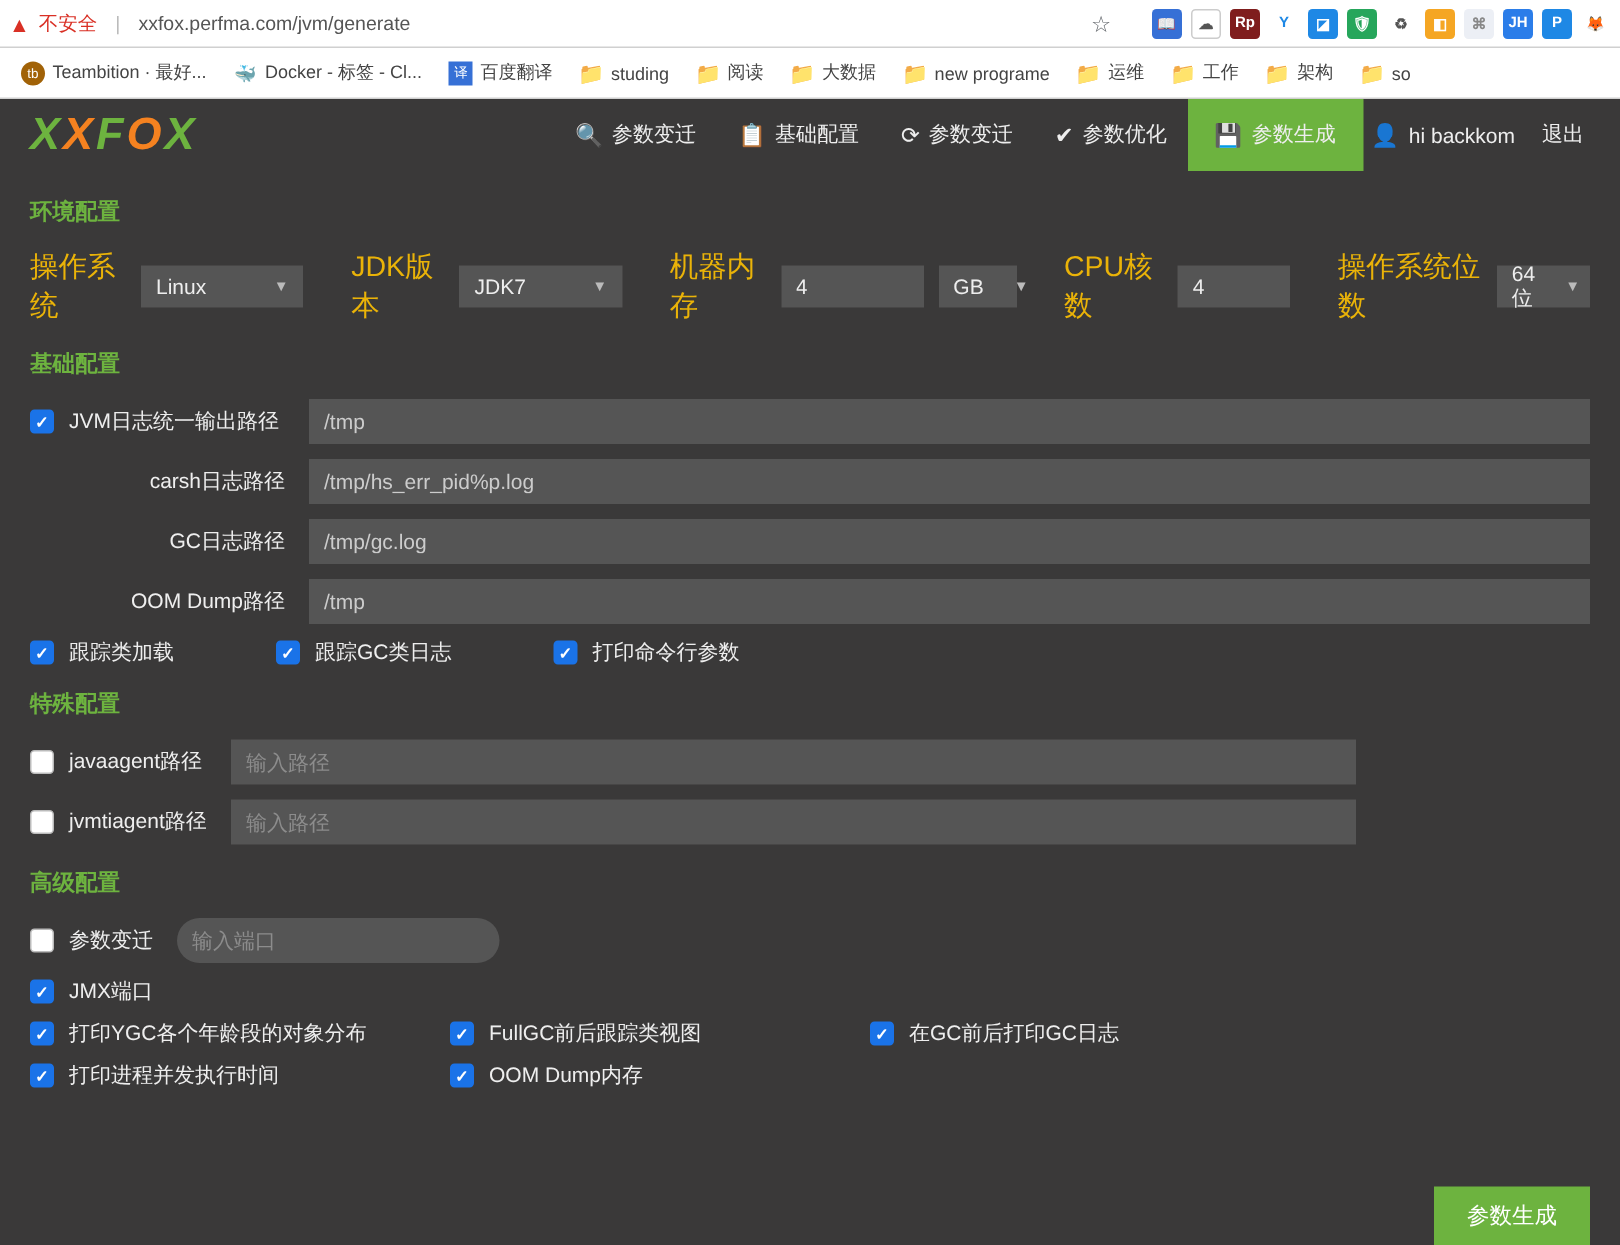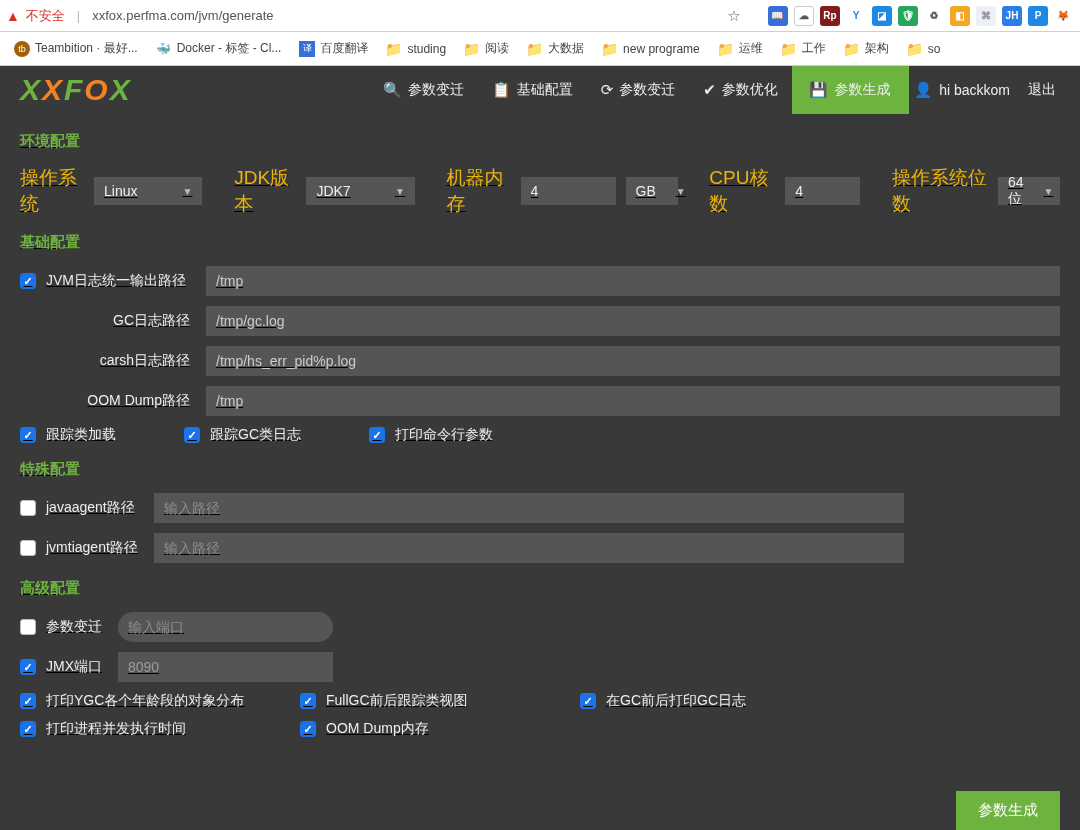--- a/index.html
+++ b/index.html
@@ -19,21 +19,21 @@
   .folder-ico { color:#888; font-size:14px; }
   
   .page { background:#3a3939; }
   .topnav { height:48px; background:#3a3939; display:flex; align-items:center; padding:0 20px; }
   .logo { font-size:30px; font-weight:900; font-style:italic; letter-spacing:2px; }
   .logo .g{ color:#6db33f;} .logo .o{ color:#f58220;}
   .nav-spacer{flex:1;}
   .nav-item { color:#eee; padding:0 14px; height:48px; display:flex; align-items:center; gap:6px; font-size:14px;}
   .nav-item.active { background:#6db33f; padding:0 18px;}
   .nav-ico { font-size:15px; }
-  .content { padding:18px 20px 0 20px;text-decoration:underline; }
+  .content { padding:18px 20px 0 20px; }
   .sect-title { color:#6db33f; font-size:15px; font-weight:600; margin:16px 0 14px 0;}
   .sect-title.first{margin-top:0;}
   .form-row { display:flex; align-items:center; gap:10px; color:#eee; margin-bottom:10px; font-size:14px;}
   .lbl { color:#eab308; font-size:19px; }
   .select { background:#555; color:#eee; height:28px; display:flex; align-items:center; justify-content:space-between; padding:0 10px; gap:20px; min-width:100px;}
   .select .caret{ color:#bbb; font-size:10px;}
   .txt { background:#555; color:#eee; height:28px; border:none; padding:0 10px; outline:none; font-size:14px;}
   .txt::placeholder{color:#8c8c8c;}
   .label-col { width:170px; text-align:right; color:#eee; font-size:14px; padding-right:6px;}
   .path-input { flex:1; background:#555; color:#ccc; height:30px; border:none; padding:0 10px; font-size:14px; outline:none;}
@@ -188,27 +188,27 @@
     </div>
 
     <div class="sect-title">基础配置</div>
     <div class="form-row">
       <span class="cb checked">✓</span>
       <span class="label-col" style="width:150px;text-align:left">JVM日志统一输出路径</span>
       <input class="path-input" value="/tmp" style="">
     </div>
     <div class="form-row">
       <span style="width:16px"></span>
+      <span class="label-col" style="width:150px">carsh日志路径</span>
+      <input class="path-input" value="/tmp/hs_err_pid%p.log" style="">
+    </div>
+    <div class="form-row">
+      <span style="width:16px"></span>
       <span class="label-col" style="width:150px">GC日志路径</span>
       <input class="path-input" value="/tmp/gc.log" style="">
-    </div>
-    <div class="form-row">
-      <span style="width:16px"></span>
-      <span class="label-col" style="width:150px">carsh日志路径</span>
-      <input class="path-input" value="/tmp/hs_err_pid%p.log" style="">
     </div>
     <div class="form-row">
       <span style="width:16px"></span>
       <span class="label-col" style="width:150px">OOM Dump路径</span>
       <input class="path-input" value="/tmp" style="">
     </div>
     <div class="cb-row">
       <div class="cb-group">
             <span class="cb checked">✓</span>
             <span>跟踪类加载</span>
@@ -239,21 +239,20 @@
 
     <div class="sect-title">高级配置</div>
     <div class="form-row">
       <span class="cb"></span>
       <span style="width:62px">参数变迁</span>
       <input class="path-input" style="flex: 0 0 215px; border-radius: 15px;" placeholder="输入端口">
     </div>
     <div class="form-row">
       <span class="cb checked">✓</span>
       <span style="width:62px">JMX端口</span>
-      <input class="path-input grey" style="flex: 0 0 215px; color: rgb(154, 154, 154);" value="8090">
     </div>
     <div class="adv-grid">
       <div class="cb-group">
             <span class="cb checked">✓</span>
             <span>打印YGC各个年龄段的对象分布</span>
           </div>
       <div class="cb-group">
             <span class="cb checked">✓</span>
             <span>FullGC前后跟踪类视图</span>
           </div>

